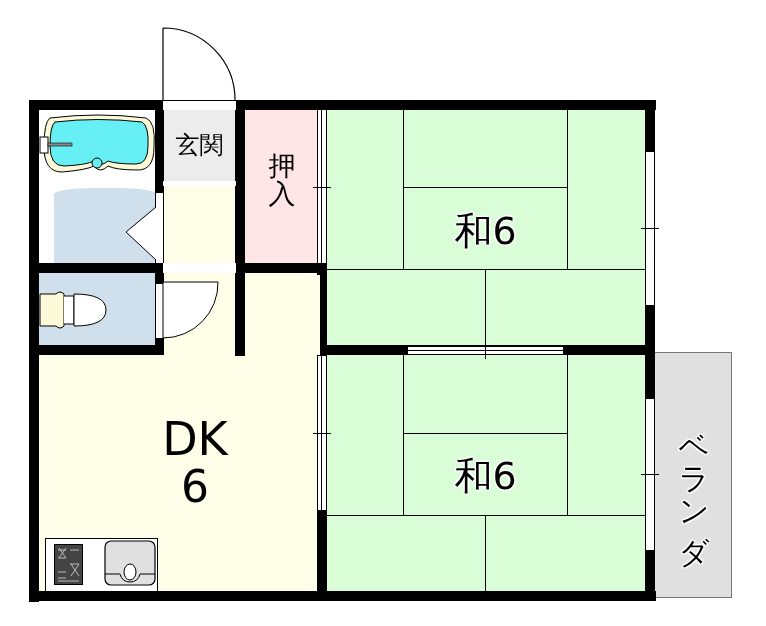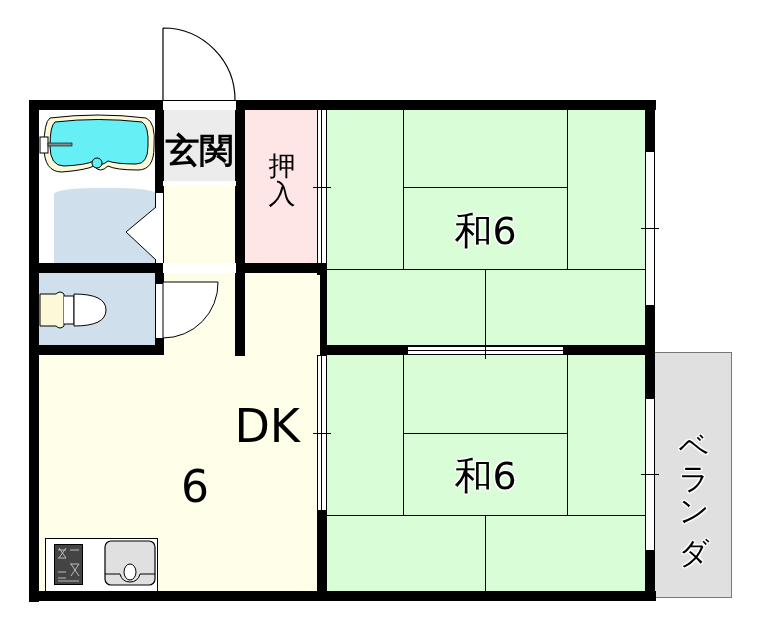--- a/index.html
+++ b/index.html
@@ -139,24 +139,24 @@
     <path d="M5 4 L12 14 M12 4 L5 14"></path>
     <path d="M17 20 L25 32 M25 20 L17 32"></path>
   </g>
 </svg>
 <svg class="abs" style="left:104px;top:540px;" width="52" height="48" viewBox="0 0 52 48">
   <rect x="1" y="1" width="50" height="44" rx="6" fill="#e0e0e0" stroke="#000" stroke-width="1.2"></rect>
   <path d="M1 34 L16 34 Q18 42 26 42 Q34 42 36 34 L51 34" fill="none" stroke="#000" stroke-width="1"></path>
   <ellipse cx="26" cy="32" rx="6" ry="8" fill="#fff" stroke="#000" stroke-width="1"></ellipse>
 </svg>
 
-<div class="label" style="left:163px;top:133px;width:73px;font-size:34px;font-weight:bold;">玄関</div>
+<div class="label" style="left:163px;top:133px;width:73px;font-size:24px;">玄関</div>
 
 <div class="label" style="left:244px;top:152px;width:76px;font-size:27px;">押</div>
 <div class="label" style="left:244px;top:180px;width:76px;font-size:27px;">入</div>
 
 <div class="label halo" style="left:403px;top:212px;width:165px;font-size:38px;">和6</div>
 <div class="label halo" style="left:403px;top:457px;width:165px;font-size:38px;">和6</div>
 
-<div class="label" style="left:90px;top:403px;width:210px;font-size:46px;text-align:right;">DK</div>
+<div class="label" style="left:90px;top:416px;width:210px;font-size:46px;">DK</div>
 <div class="label" style="left:90px;top:465px;width:210px;font-size:44px;">6</div>
 
 <div class="label halo" style="left:672px;top:412px;width:44px;font-size:30px;writing-mode:vertical-rl;line-height:44px;">ベランダ</div>
 
 </body></html>

